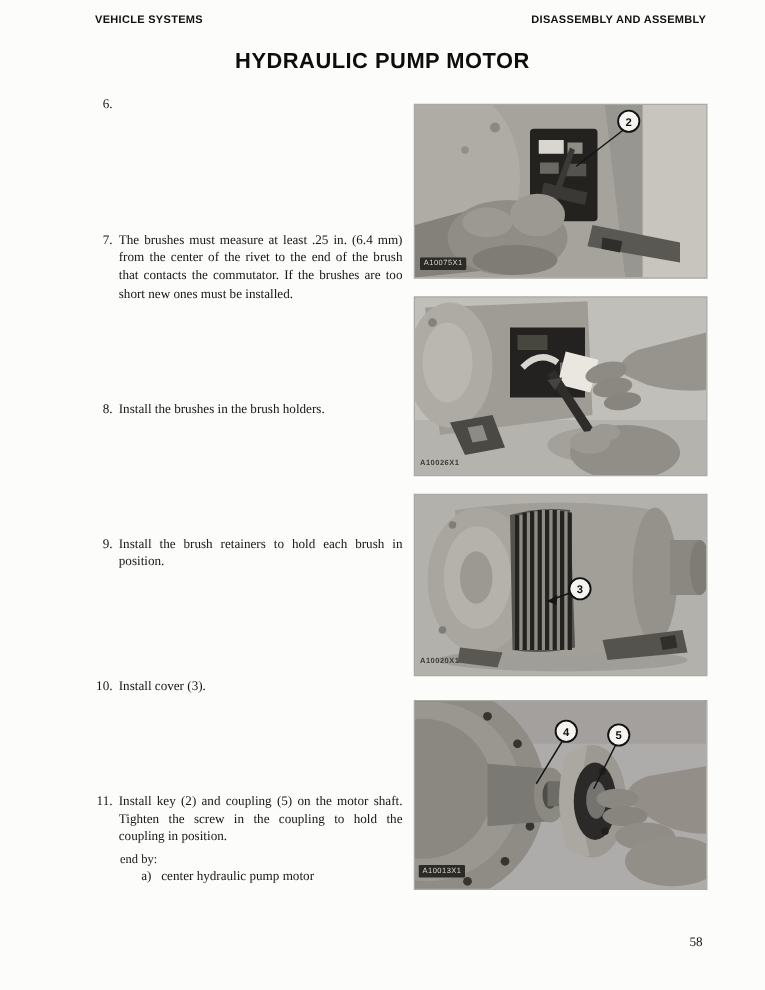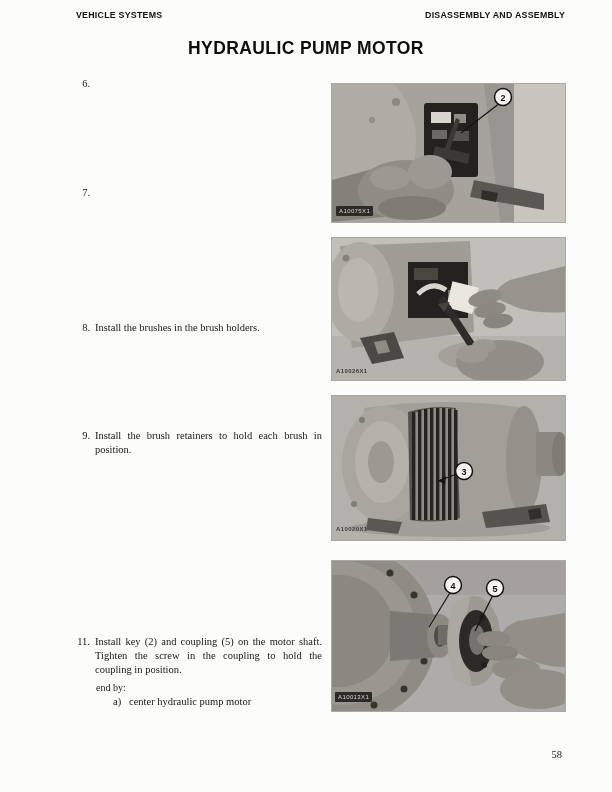--- a/index.html
+++ b/index.html
@@ -44,28 +44,33 @@
 
   <div class="hdr hdr-left">VEHICLE SYSTEMS</div>
   <div class="hdr hdr-right">DISASSEMBLY AND ASSEMBLY</div>
   <div class="title">HYDRAULIC PUMP MOTOR</div>
 
   <div class="step" style="top:77px">
     <span class="step-num">6.</span>
   </div>
   <div class="step" style="top:186px">
     <span class="step-num">7.</span>
+    <p class="step-text">The brushes must measure at least .25 in. (6.4 mm) from the center of the rivet to the end of the brush that contacts the commutator. If the brushes are too short new ones must be installed.</p>
   </div>
   <div class="step" style="top:321px">
     <span class="step-num">8.</span>
     <p class="step-text">Install the brushes in the brush holders.</p>
   </div>
   <div class="step" style="top:429px">
     <span class="step-num">9.</span>
     <p class="step-text">Install the brush retainers to hold each brush in position.</p>
+  </div>
+  <div class="step" style="top:543px">
+    <span class="step-num">10.</span>
+    <p class="step-text">Install cover (3).</p>
   </div>
   <div class="step" style="top:635px">
     <span class="step-num">11.</span>
     <p class="step-text">Install key (2) and coupling (5) on the motor shaft. Tighten the screw in the coupling to hold the coupling in position.</p>
   </div>
 
   <div class="end-by">end by:</div>
   <div class="end-item">a)   center hydraulic pump motor</div>
 
   <div class="photo" style="top:84px;height:138px">

